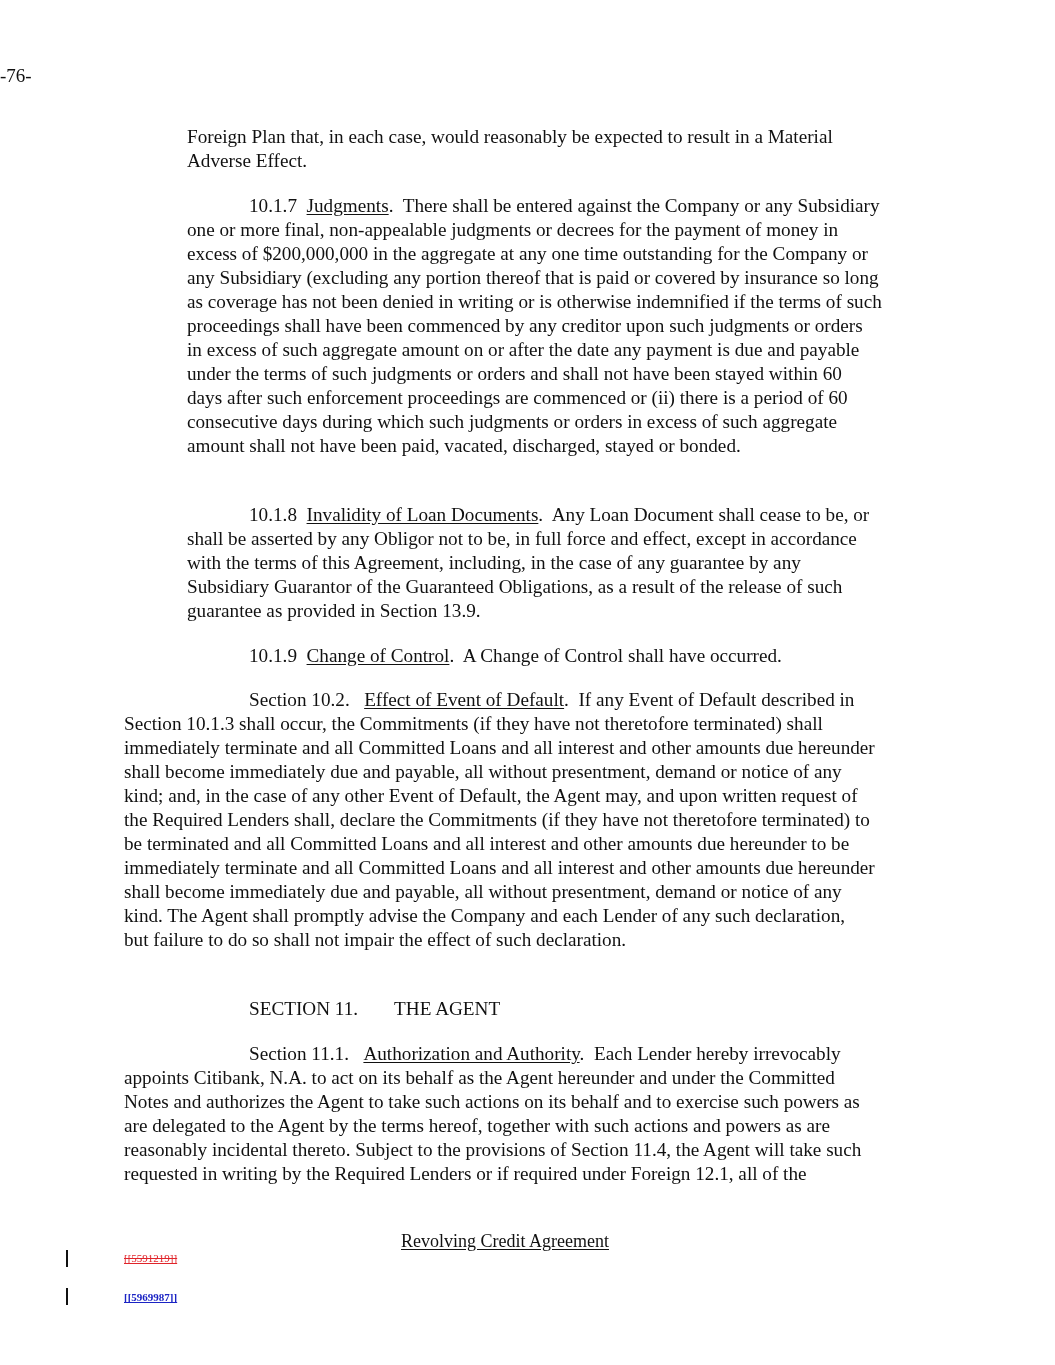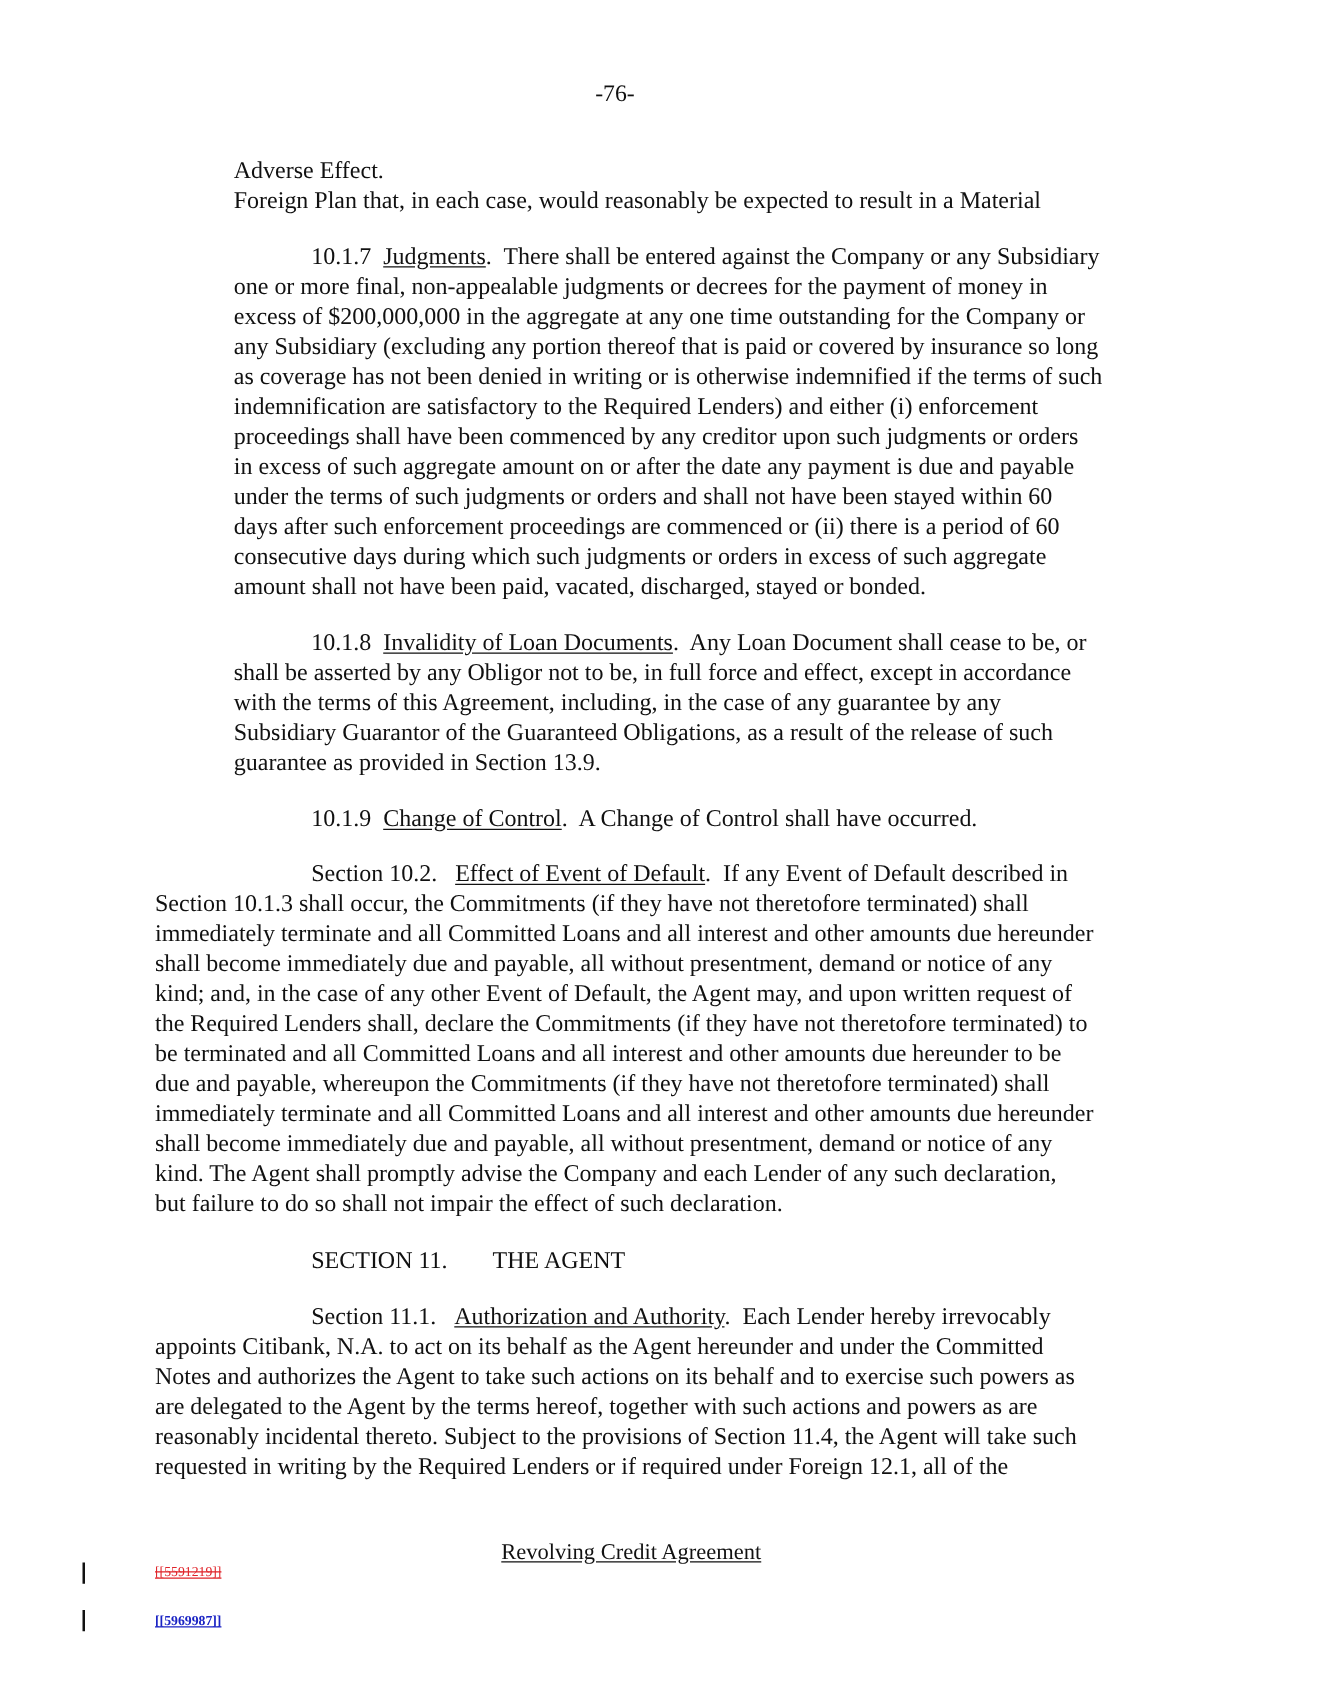--- a/index.html
+++ b/index.html
@@ -13,21 +13,21 @@
       position: relative;
       overflow: hidden;
       font-family: "Liberation Serif", "DejaVu Serif", serif;
       color: #111111;
     }
     .page-number {
       position: absolute;
       top: 64px;
       left: 0;
       width: 984px;
-      text-align: center;
+      text-align: left;
       font-size: 19px;
       line-height: 24px;
     }
     .para {
       position: absolute;
       font-size: 19.2px;
       line-height: 24px;
       margin: 0;
       white-space: nowrap;
     }
@@ -72,33 +72,32 @@
       top: 1290px;
       font-weight: bold;
     }
   </style>
 </head>
 <body style="color: rgb(17, 17, 17);">
 
 <div class="page-number">-76-</div>
 
 <div class="para indent-a" style="top:125px;">
+  <span class="line">Foreign Plan that, in each case, would reasonably be expected to result in a Material</span>
   <span class="line">Adverse Effect.</span>
-  <span class="line">Foreign Plan that, in each case, would reasonably be expected to result in a Material</span>
 </div>
 
 <div class="para indent-a" style="top:194px;">
   <span class="line">
     <span style="display:inline-block;width:62px;"></span><span>10.1.7</span>&nbsp;&nbsp;<span class="u">Judgments</span><span style="white-space:pre;">.  There shall be entered against the Company or any Subsidiary</span>
   </span>
   <span class="line">one or more final, non-appealable judgments or decrees for the payment of money in</span>
   <span class="line">excess of $200,000,000 in the aggregate at any one time outstanding for the Company or</span>
   <span class="line">any Subsidiary (excluding any portion thereof that is paid or covered by insurance so long</span>
   <span class="line">as coverage has not been denied in writing or is otherwise indemnified if the terms of such</span>
-  <span class="line">indemnification are satisfactory to the Required Lenders) and either (i) enforcement</span>
   <span class="line">proceedings shall have been commenced by any creditor upon such judgments or orders</span>
   <span class="line">in excess of such aggregate amount on or after the date any payment is due and payable</span>
   <span class="line">under the terms of such judgments or orders and shall not have been stayed within 60</span>
   <span class="line">days after such enforcement proceedings are commenced or (ii) there is a period of 60</span>
   <span class="line">consecutive days during which such judgments or orders in excess of such aggregate</span>
   <span class="line">amount shall not have been paid, vacated, discharged, stayed or bonded.</span>
 </div>
 
 <div class="para indent-a" style="top:503px;">
   <span class="line">
@@ -119,21 +118,20 @@
 <div class="para indent-b" style="top:688px;">
   <span class="line">
     <span style="display:inline-block;width:125px;"></span><span>Section 10.2.</span>&nbsp;&nbsp;&nbsp;<span class="u">Effect of Event of Default</span><span style="white-space:pre;">.  If any Event of Default described in</span>
   </span>
   <span class="line">Section 10.1.3 shall occur, the Commitments (if they have not theretofore terminated) shall</span>
   <span class="line">immediately terminate and all Committed Loans and all interest and other amounts due hereunder</span>
   <span class="line">shall become immediately due and payable, all without presentment, demand or notice of any</span>
   <span class="line">kind; and, in the case of any other Event of Default, the Agent may, and upon written request of</span>
   <span class="line">the Required Lenders shall, declare the Commitments (if they have not theretofore terminated) to</span>
   <span class="line">be terminated and all Committed Loans and all interest and other amounts due hereunder to be</span>
-  <span class="line">due and payable, whereupon the Commitments (if they have not theretofore terminated) shall</span>
   <span class="line">immediately terminate and all Committed Loans and all interest and other amounts due hereunder</span>
   <span class="line">shall become immediately due and payable, all without presentment, demand or notice of any</span>
   <span class="line">kind.  The Agent shall promptly advise the Company and each Lender of any such declaration,</span>
   <span class="line">but failure to do so shall not impair the effect of such declaration.</span>
 </div>
 
 <div class="para indent-b" style="top:997px;">
   <span class="line">
     <span style="display:inline-block;width:125px;"></span><span>SECTION 11.</span><span style="display:inline-block;width:36px;"></span><span>THE AGENT</span>
   </span>

